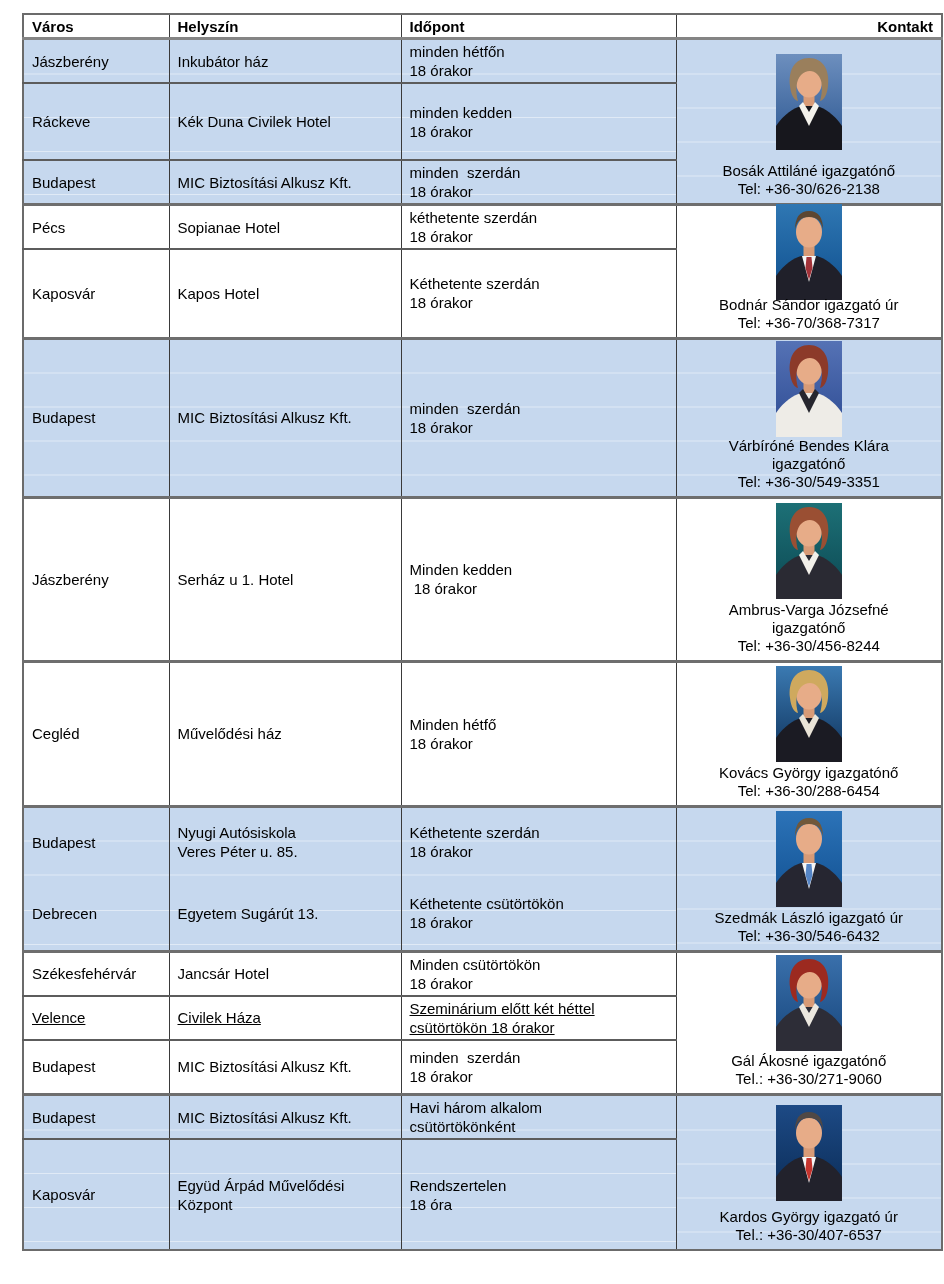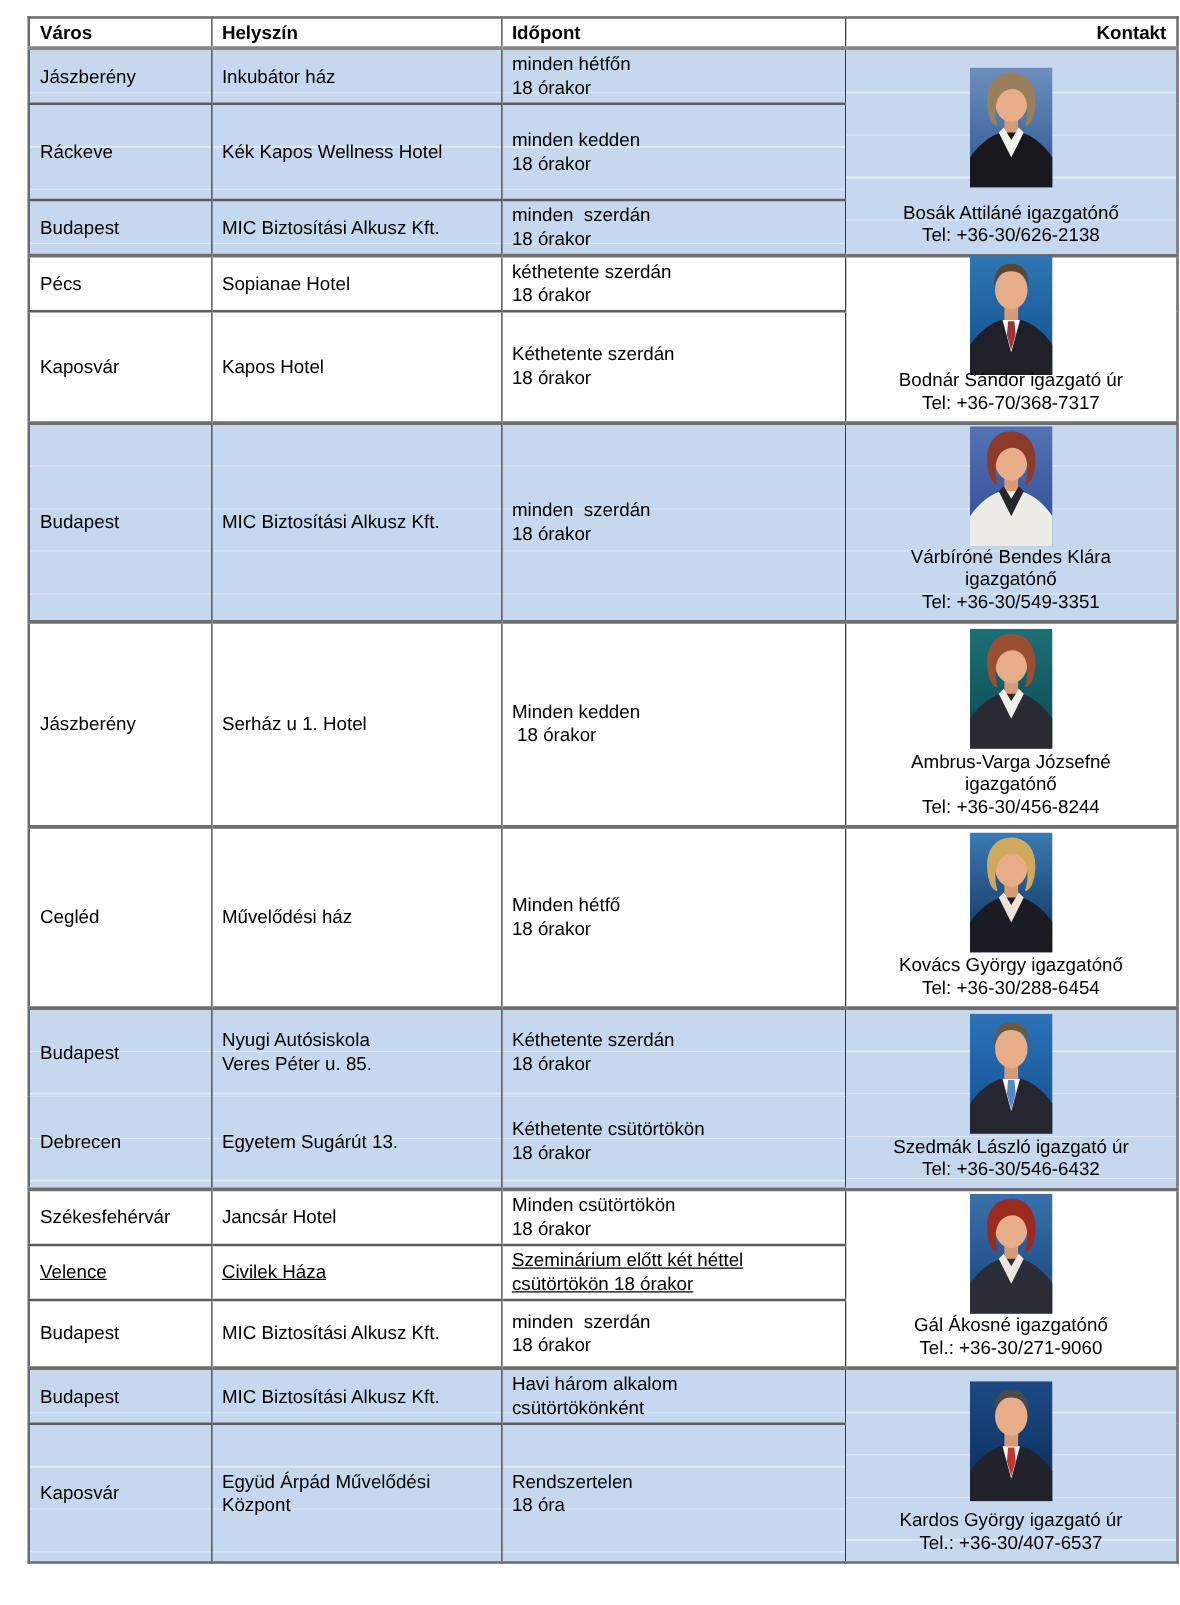--- a/index.html
+++ b/index.html
@@ -66,21 +66,21 @@
     <rect x="0" y="0" width="66" height="96" fill="url(#pg0)"></rect>
     <rect x="27.5" y="38" width="11" height="16" rx="2" fill="#d89b77"></rect>
     <path d="M0,96 L0,72 C8,60 18,54 25,52 L41,52 C48,54 58,60 66,72 L66,96 Z" fill="#17171d"></path>
     <path d="M23,52 L33,72 L43,52 L39,48 L33,58 L27,48 Z" fill="#f4f2ec"></path>
     <ellipse cx="33" cy="28" rx="13" ry="15.5" fill="#e7ac88"></ellipse>
     <path d="M33,4 C19,4 12,16 14,32 C15,41 18,46 22,47 C19,37 20,26 25,21 C30,16 37,16 41,20 C47,25 47,37 44,47 C48,46 51,41 52,32 C54,16 47,4 33,4 Z" fill="#9a7f5c"></path>
   </svg></div><div class="contact-name">Bosák Attiláné igazgatónő</div><div class="contact-phone">Tel: +36-30/626-2138</div></div></td>
         </tr>
         <tr class="shaded row-sep" style="height: 77px;">
           <td>Ráckeve</td>
-          <td>Kék Kapos Wellness Hotel</td>
+          <td>Kék Duna Civilek Hotel</td>
           <td>minden kedden
 18 órakor</td>
         </tr>
         <tr class="shaded row-sep" style="height: 44px;">
           <td>Budapest</td>
           <td>MIC Biztosítási Alkusz Kft.</td>
           <td>minden  szerdán
 18 órakor</td>
         </tr>
         <tr class="group-start" style="height: 44px; margin-top: 13px;">

